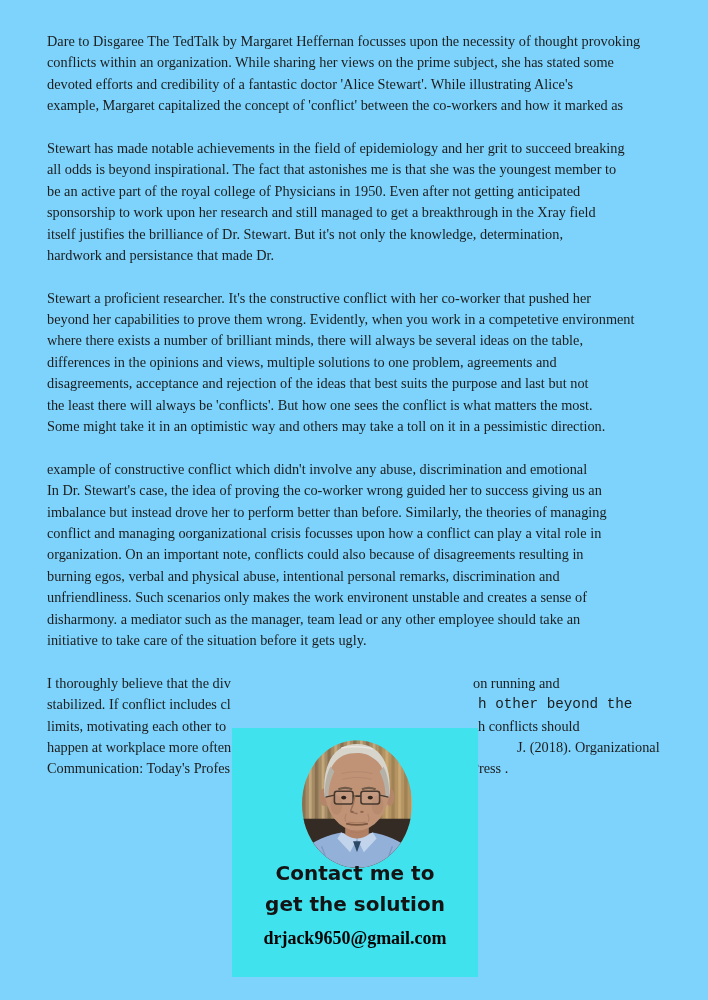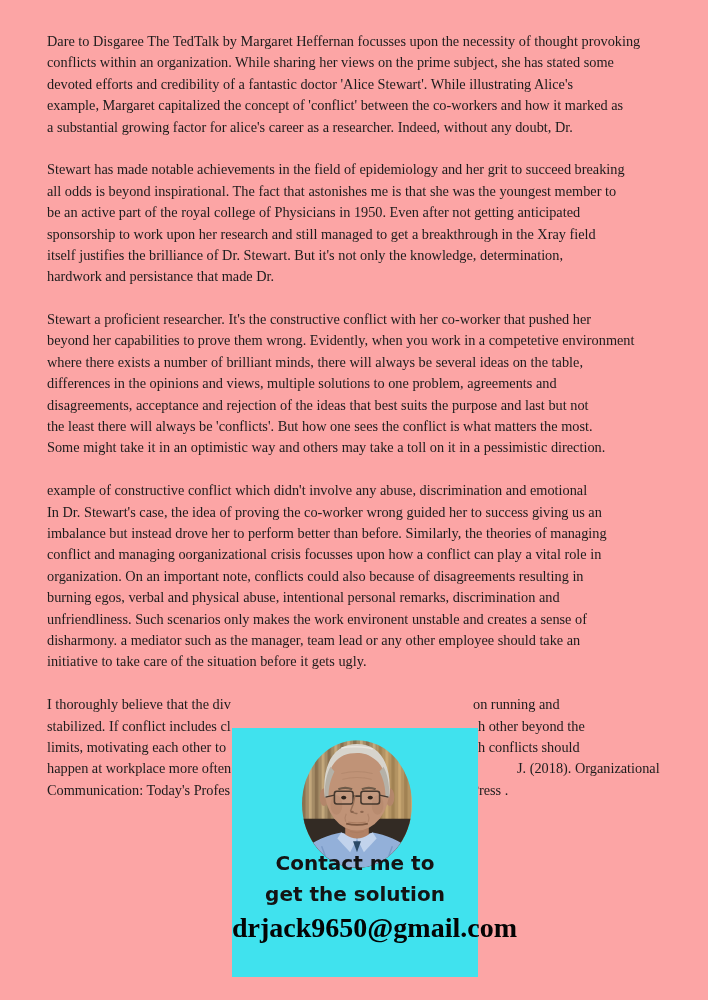--- a/index.html
+++ b/index.html
@@ -29,51 +29,50 @@
     background:#40E2EE;
     z-index:10;
   }
   .promo-photo{
     position:absolute;
     left:70px;top:12px;
     width:110px;height:128px;
   }
   .promo-text{
     position:absolute;
-    top:120px;left:0;right:0;
+    top:130px;left:0;right:0;
     text-align:center;
   }
   .promo-heading{
     font-family:"DejaVu Sans", sans-serif;
     font-weight:700;
     font-size:20px;
     line-height:31px;
     color:#141414;
   }
   .promo-email{
     margin-top:5px;
     font-family:"Liberation Serif", serif;
     font-weight:700;
-    font-size:28px;
+    font-size:18px;
     line-height:26px;
     color:#040404;
   }
 </style>
 </head>
 <body>
 
-<div class="page" style="background: #fca5a5; color: rgb(28, 28, 28);">
+<div class="page" style="background: #7dd3fc; color: rgb(28, 28, 28);">
 
   <div class="text-block" id="essay">
       <div class="para">
         <div class="line">Dare to Disgaree The TedTalk by Margaret Heffernan focusses upon the necessity of thought provoking</div>
         <div class="line">conflicts within an organization. While sharing her views on the prime subject, she has stated some</div>
         <div class="line">devoted efforts and credibility of a fantastic doctor 'Alice Stewart'. While illustrating Alice's</div>
         <div class="line">example, Margaret capitalized the concept of 'conflict' between the co-workers and how it marked as</div>
-        <div class="line">a substantial growing factor for alice's career as a researcher. Indeed, without any doubt, Dr.</div>
       </div>
       <div class="para">
         <div class="line">Stewart has made notable achievements in the field of epidemiology and her grit to succeed breaking</div>
         <div class="line">all odds is beyond inspirational. The fact that astonishes me is that she was the youngest member to</div>
         <div class="line">be an active part of the royal college of Physicians in 1950. Even after not getting anticipated</div>
         <div class="line">sponsorship to work upon her research and still managed to get a breakthrough in the Xray field</div>
         <div class="line">itself justifies the brilliance of Dr. Stewart. But it's not only the knowledge, determination,</div>
         <div class="line">hardwork and persistance that made Dr.</div>
       </div>
       <div class="para">
@@ -91,21 +90,21 @@
         <div class="line">imbalance but instead drove her to perform better than before. Similarly, the theories of managing</div>
         <div class="line">conflict and managing oorganizational crisis focusses upon how a conflict can play a vital role in</div>
         <div class="line">organization. On an important note, conflicts could also because of disagreements resulting in</div>
         <div class="line">burning egos, verbal and physical abuse, intentional personal remarks, discrimination and</div>
         <div class="line">unfriendliness. Such scenarios only makes the work environent unstable and creates a sense of</div>
         <div class="line">disharmony. a mediator such as the manager, team lead or any other employee should take an</div>
         <div class="line">initiative to take care of the situation before it gets ugly.</div>
       </div>
       <div class="para">
         <div class="line"><span>I thoroughly believe that the div</span><span class="frag-right" style="left: 426px;">on running and</span></div>
-        <div class="line"><span>stabilized. If conflict includes cl</span><span class="frag-right" style="left: 431px;">h other beyond the</span></div>
+        <div class="line"><span>stabilized. If conflict includes cl</span><span class="frag-right" style="left: 431px; font-family: Liberation Mono, monospace;">h other beyond the</span></div>
         <div class="line"><span>limits, motivating each other to</span><span class="frag-right" style="left: 431px; text-align: center;">h conflicts should</span></div>
         <div class="line"><span>happen at workplace more often</span><span class="frag-right" style="left: 437px; margin-left: 33px;">J. (2018). Organizational</span></div>
         <div class="line"><span>Communication: Today's Profes</span><span class="frag-right" style="left: 424px;">Press .</span></div>
       </div>
     </div>
 
   <div class="promo-card" id="promoCard" style="background: rgb(64, 226, 238);">
     <svg class="promo-photo" viewBox="0 0 112 130" xmlns="http://www.w3.org/2000/svg" aria-hidden="true">
       <defs>
         <clipPath id="ovalClip">

